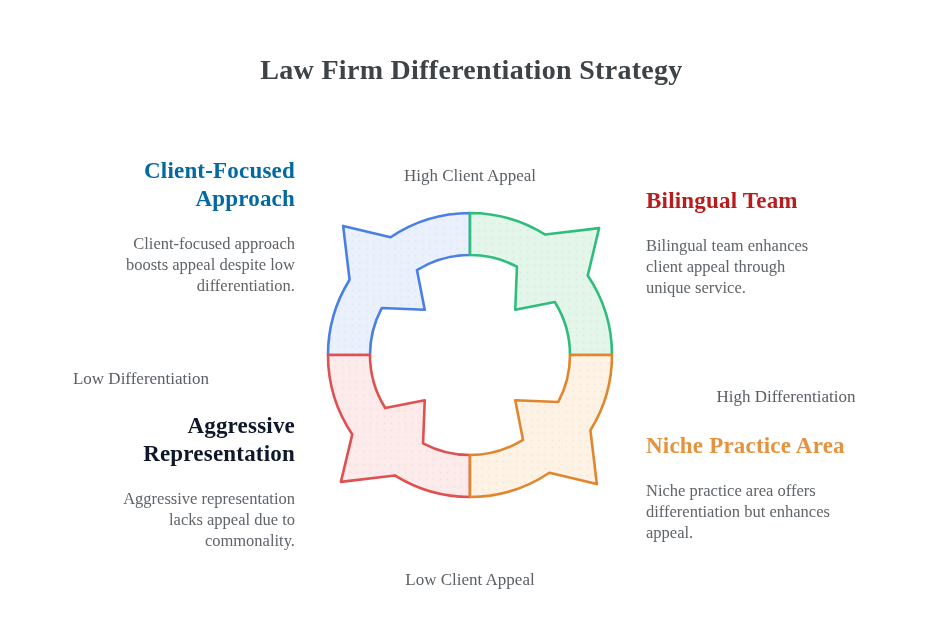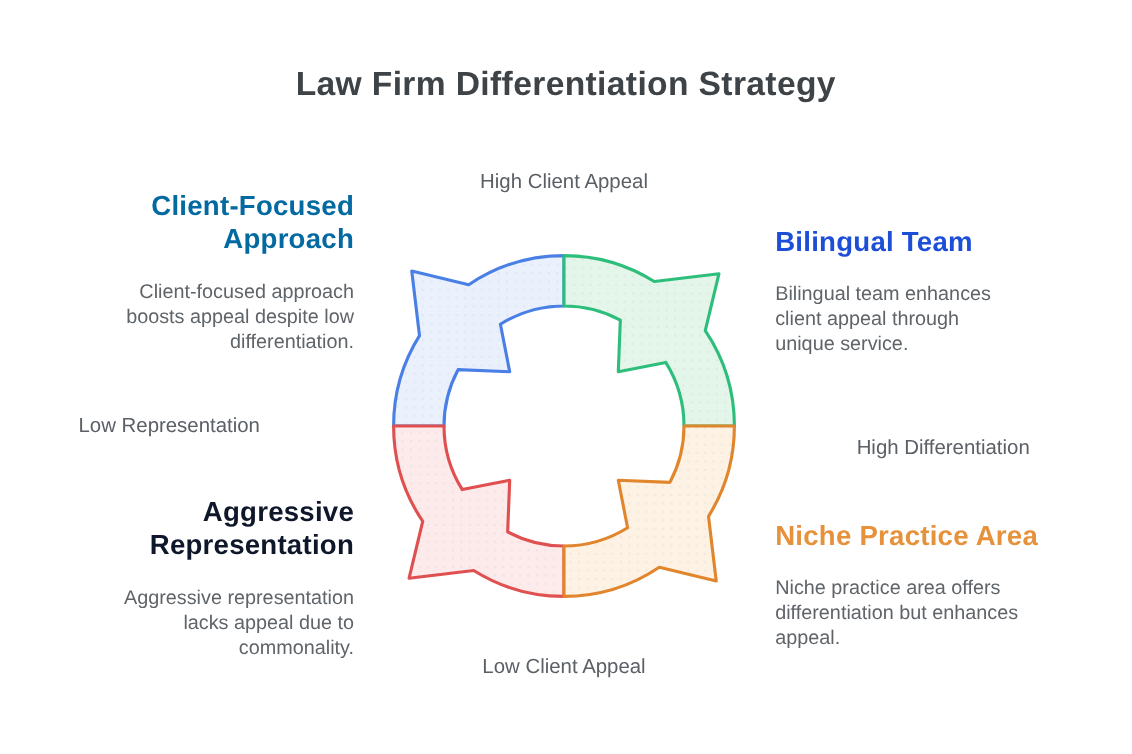--- a/index.html
+++ b/index.html
@@ -1,25 +1,25 @@
 <!DOCTYPE html>
 <html><head>
 <meta charset="utf-8">
 <style>
   html,body{margin:0;padding:0;background:#ffffff;}
   .canvas{
     position:relative;width:943px;height:628px;background:#ffffff;overflow:hidden;
-    font-family:Liberation Sans, sans-serif;
+    font-family:Liberation Serif, serif;
   }
   .page-title{
     position:absolute;top:54px;left:0;width:100%;margin:0;text-align:center;
     font-size:28px;font-weight:700;letter-spacing:.3px;color:#3e4347;
   }
   .axis{
-    position:absolute;font-size:17px;color:#5b6066;text-align:center;
+    position:absolute;font-size:17px;color:#5b6066;text-align:center;margin-top:24px;
   }
   .axis-top{left:270px;top:142px;width:400px;}
   .axis-bottom{left:270px;top:546px;width:400px;text-align:center;}
   .axis-left{left:41px;top:345px;width:200px;}
   .axis-right{left:686px;top:363px;width:200px;}
   .diagram{position:absolute;left:270px;top:155px;width:400px;height:400px;}
   .qblock{position:absolute;width:250px;}
   .qblock.tl{left:45px;top:157px;text-align:right;}
   .qblock.tr{left:646px;top:187px;text-align:left;}
   .qblock.bl{left:45px;top:412px;text-align:right;}
@@ -35,21 +35,21 @@
 </style>
 </head>
 <body>
 
 <div class="canvas">
 
   <h1 class="page-title" style="color: rgb(62, 67, 71);">Law Firm Differentiation Strategy</h1>
 
   <div class="axis axis-top">High Client Appeal</div>
   <div class="axis axis-bottom">Low Client Appeal</div>
-  <div class="axis axis-left">Low Representation</div>
+  <div class="axis axis-left">Low Differentiation</div>
   <div class="axis axis-right">High Differentiation</div>
 
   <svg class="diagram" viewBox="-200 -200 400 400">
     <defs>
       <path id="seg" d="M 0 -142
         A 142 142 0 0 1 75.25 -120.42
         L 129.10 -126.86
         L 117.72 -79.40
         A 142 142 0 0 1 142 0
         L 100 0
@@ -78,21 +78,21 @@
 
   <section class="qblock tl">
     <h2 class="qh" style="color: #0369a1;">Client-Focused
 Approach</h2>
     <p class="qb">Client-focused approach
 boosts appeal despite low
 differentiation.</p>
   </section>
 
   <section class="qblock tr">
-    <h2 class="qh" style="color: #1d4ed8;">Bilingual Team</h2>
+    <h2 class="qh" style="color: #b91c1c;">Bilingual Team</h2>
     <p class="qb">Bilingual team enhances
 client appeal through
 unique service.</p>
   </section>
 
   <section class="qblock bl">
     <h2 class="qh" style="color: #0f172a;">Aggressive
 Representation</h2>
     <p class="qb">Aggressive representation
 lacks appeal due to

